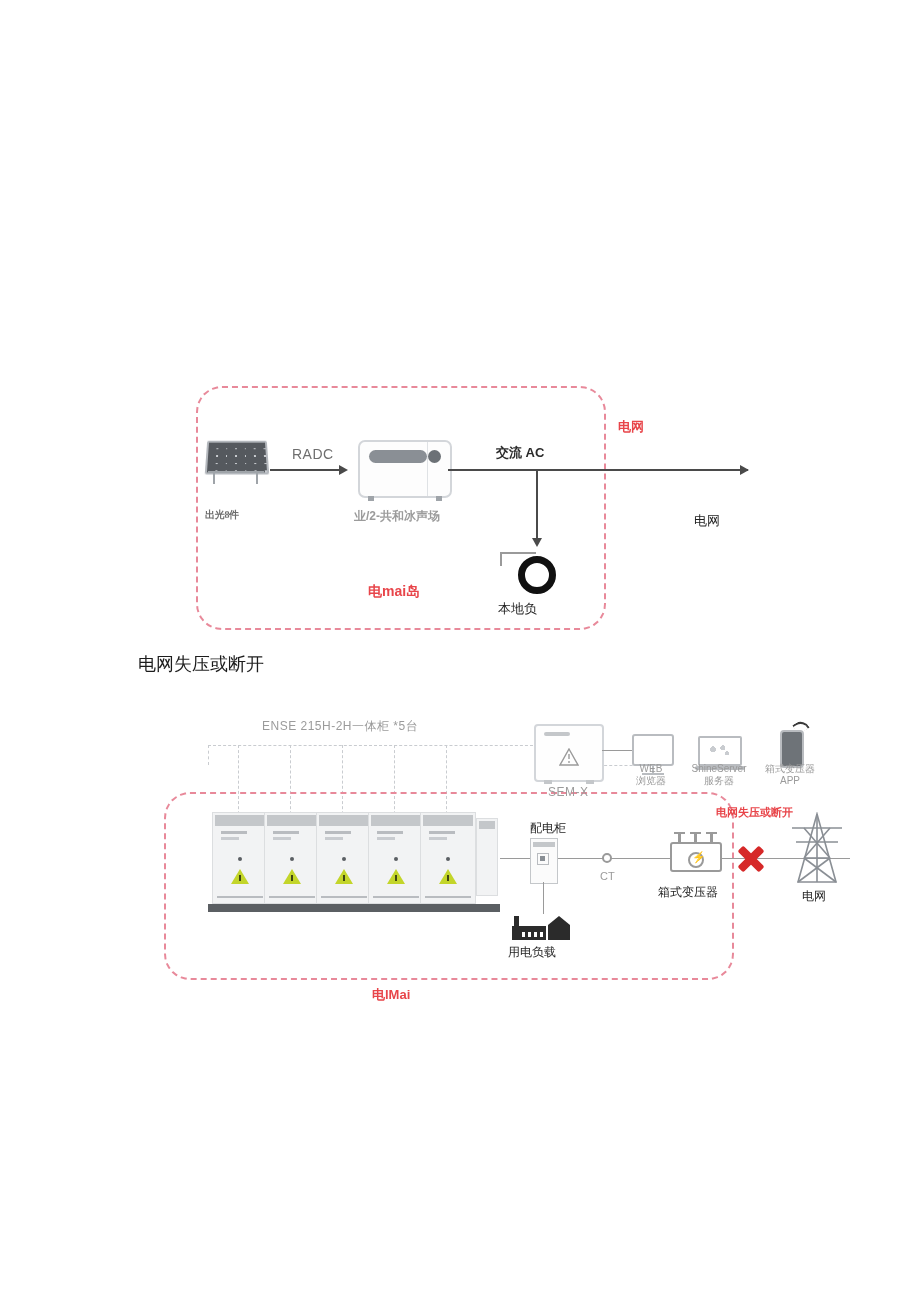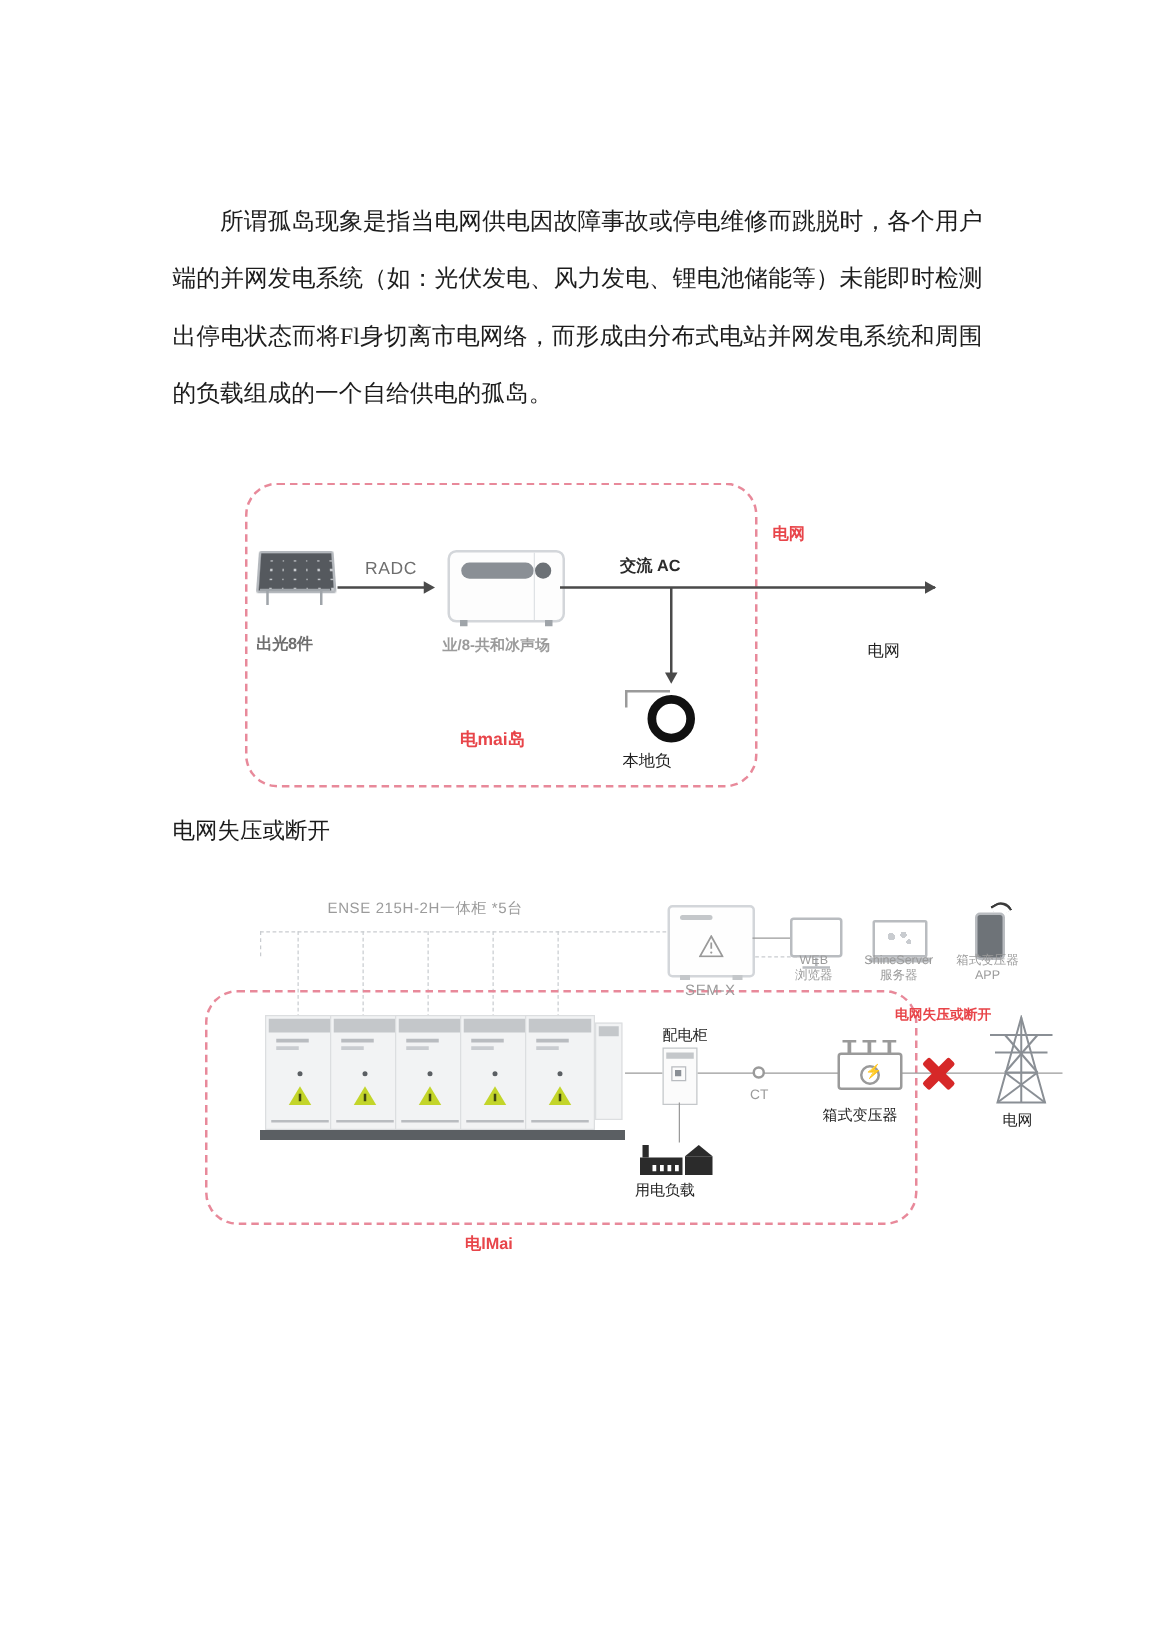--- a/index.html
+++ b/index.html
@@ -434,46 +434,45 @@
     border-top: none;
     border-left: 1px dashed #c9ccd0;
   }
 </style>
 </head>
 <body>
 
 <div class="page">
 
 
-  <div class="para indent" id="para-1">所谓孤岛现象是指当电网供电因故障事故或停电维修而跳脱时，各个用户端的并网发电系统（如：光伏发电、风力发电、锂电池储能等）未能即时检测出停电状态而将Fl身切离市电网络，而形成由分布式电站并网发电系统和周围的负载组成的一个自给供电的孤岛。</div>
 
   <div class="figure" id="figure-1">
 
     <div class="island-box" style="left:18px; top:8px; width:410px; height:244px;"></div>
 
     <div class="solar-panel" style="left:28px; top:62px;">
       <div class="solar-grid"></div>
       <div class="solar-bar" style="left:2px; top:31px; width:56px;"></div>
       <div class="solar-leg" style="left:7px; top:32px;"></div>
       <div class="solar-leg" style="left:50px; top:32px;"></div>
     </div>
-    <div class="lbl blur" style="left:27px; top:130px; font-size:13px; font-weight:bold;">出光8件</div>
+    <div class="lbl blur" style="left:27px; top:130px; font-size:10px; font-weight:bold;font-family:Liberation Serif, serif;">出光8件</div>
 
     <div class="wire h" style="left:92px; top:91px; width:70px;"></div>
     <div class="arrow-head right" style="left:161px; top:87px;"></div>
     <div class="lbl blur" style="left:114px; top:70px; font-size:14px; letter-spacing:0.5px;">RADC</div>
 
     <div class="inverter" style="left:180px; top:62px;">
       <div class="screen"></div>
       <div class="knob"></div>
       <div class="divider"></div>
       <div class="foot" style="left:8px;"></div>
       <div class="foot" style="right:8px;"></div>
     </div>
-    <div class="lbl faint" style="left:176px; top:132px; font-size:12px; font-weight:bold;">业/8-共和冰声场</div>
+    <div class="lbl faint" style="left:176px; top:132px; font-size:12px; font-weight:bold;">业/2-共和冰声场</div>
 
     <div class="wire h" style="left:270px; top:91px; width:300px;"></div>
     <div class="arrow-head right" style="left:562px; top:87px;"></div>
     <div class="lbl" style="left:318px; top:68px; font-size:13px; font-weight:bold; color:#2b2b2b;">交流 AC</div>
 
     <div class="wire v" style="left:358px; top:92px; height:72px;"></div>
     <div class="arrow-head down" style="left:354px; top:160px;"></div>
 
     <div class="load-hook" style="left:322px; top:174px;"></div>
     <div class="load-circle" style="left:340px; top:178px;"></div>

